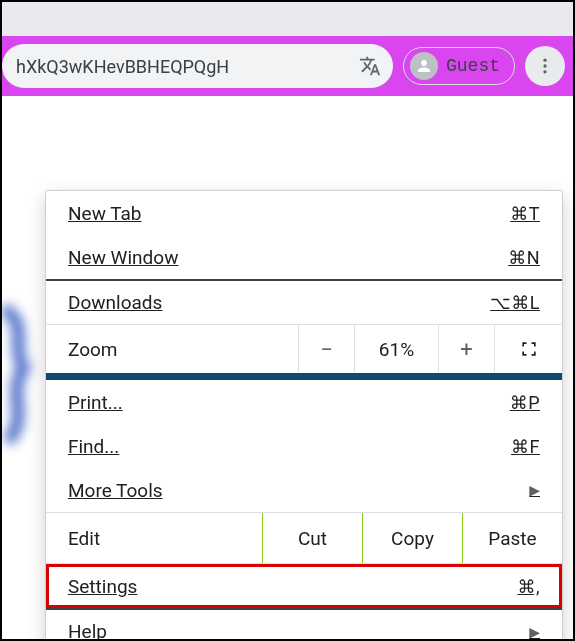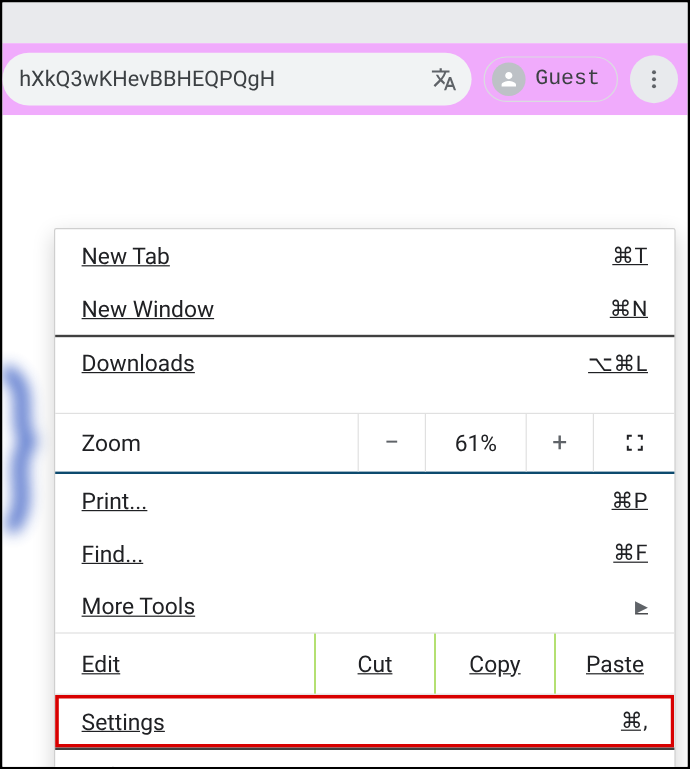--- a/index.html
+++ b/index.html
@@ -13,21 +13,21 @@
     }
     .chrome-top {
       height: 34px;
       background: #e9eaed;
     }
     .toolbar {
       display: flex;
       align-items: center;
       padding: 8px 8px 8px 0;
       gap: 10px;
-      background: #f0abfc;
+      background: #d946ef;
     }
     .omnibox {
       flex: 1;
       height: 44px;
       background: #f1f3f4;
       border-radius: 22px;
       display: flex;
       align-items: center;
       padding: 0 6px 0 14px;
       color: #3c4043;
@@ -99,36 +99,34 @@
       min-height: 44px;
       text-decoration: underline;
     }
     .shortcut { color: #202124; font-size: 18px; letter-spacing: .5px; }
     .sep { border-top: 2px solid #404040; }
     .zoom-row {
       display: grid;
       grid-template-columns: 1fr 56px 84px 56px 68px;
       align-items: stretch;
       border-top: 1px solid #e0e0e0;
-      border-bottom: 2px solid #0c4a6e;
-      margin-top: 20px;
+      border-bottom: 7px solid #0c4a6e;
     }
     .zoom-row > div {
       display: flex; align-items: center; justify-content: center;
       min-height: 48px;
     }
     .zoom-row .zlabel { justify-content: flex-start; padding-left: 22px; }
     .zoom-row .zbtn, .zoom-row .zpct, .zoom-row .zfs { border-left: 1px solid #e0e0e0; }
     .zoom-row .zbtn { font-size: 22px; color: #5f6368; }
     .edit-row {
       display: grid;
       grid-template-columns: 1fr 100px 100px 100px;
       border-top: 1px solid #e0e0e0;
       border-bottom: 1px solid #e0e0e0;
-      text-decoration: underline;
     }
     .edit-row > div {
       display: flex; align-items: center; justify-content: center;
       min-height: 50px;
     }
     .edit-row .elabel { justify-content: flex-start; padding-left: 22px; }
     .edit-row .ebtn { border-left: 1px solid #84cc16; }
     .arrow-right { color: #5f6368; font-size: 14px; }
     .highlight {
       box-shadow: inset 0 0 0 3px #d80000;

